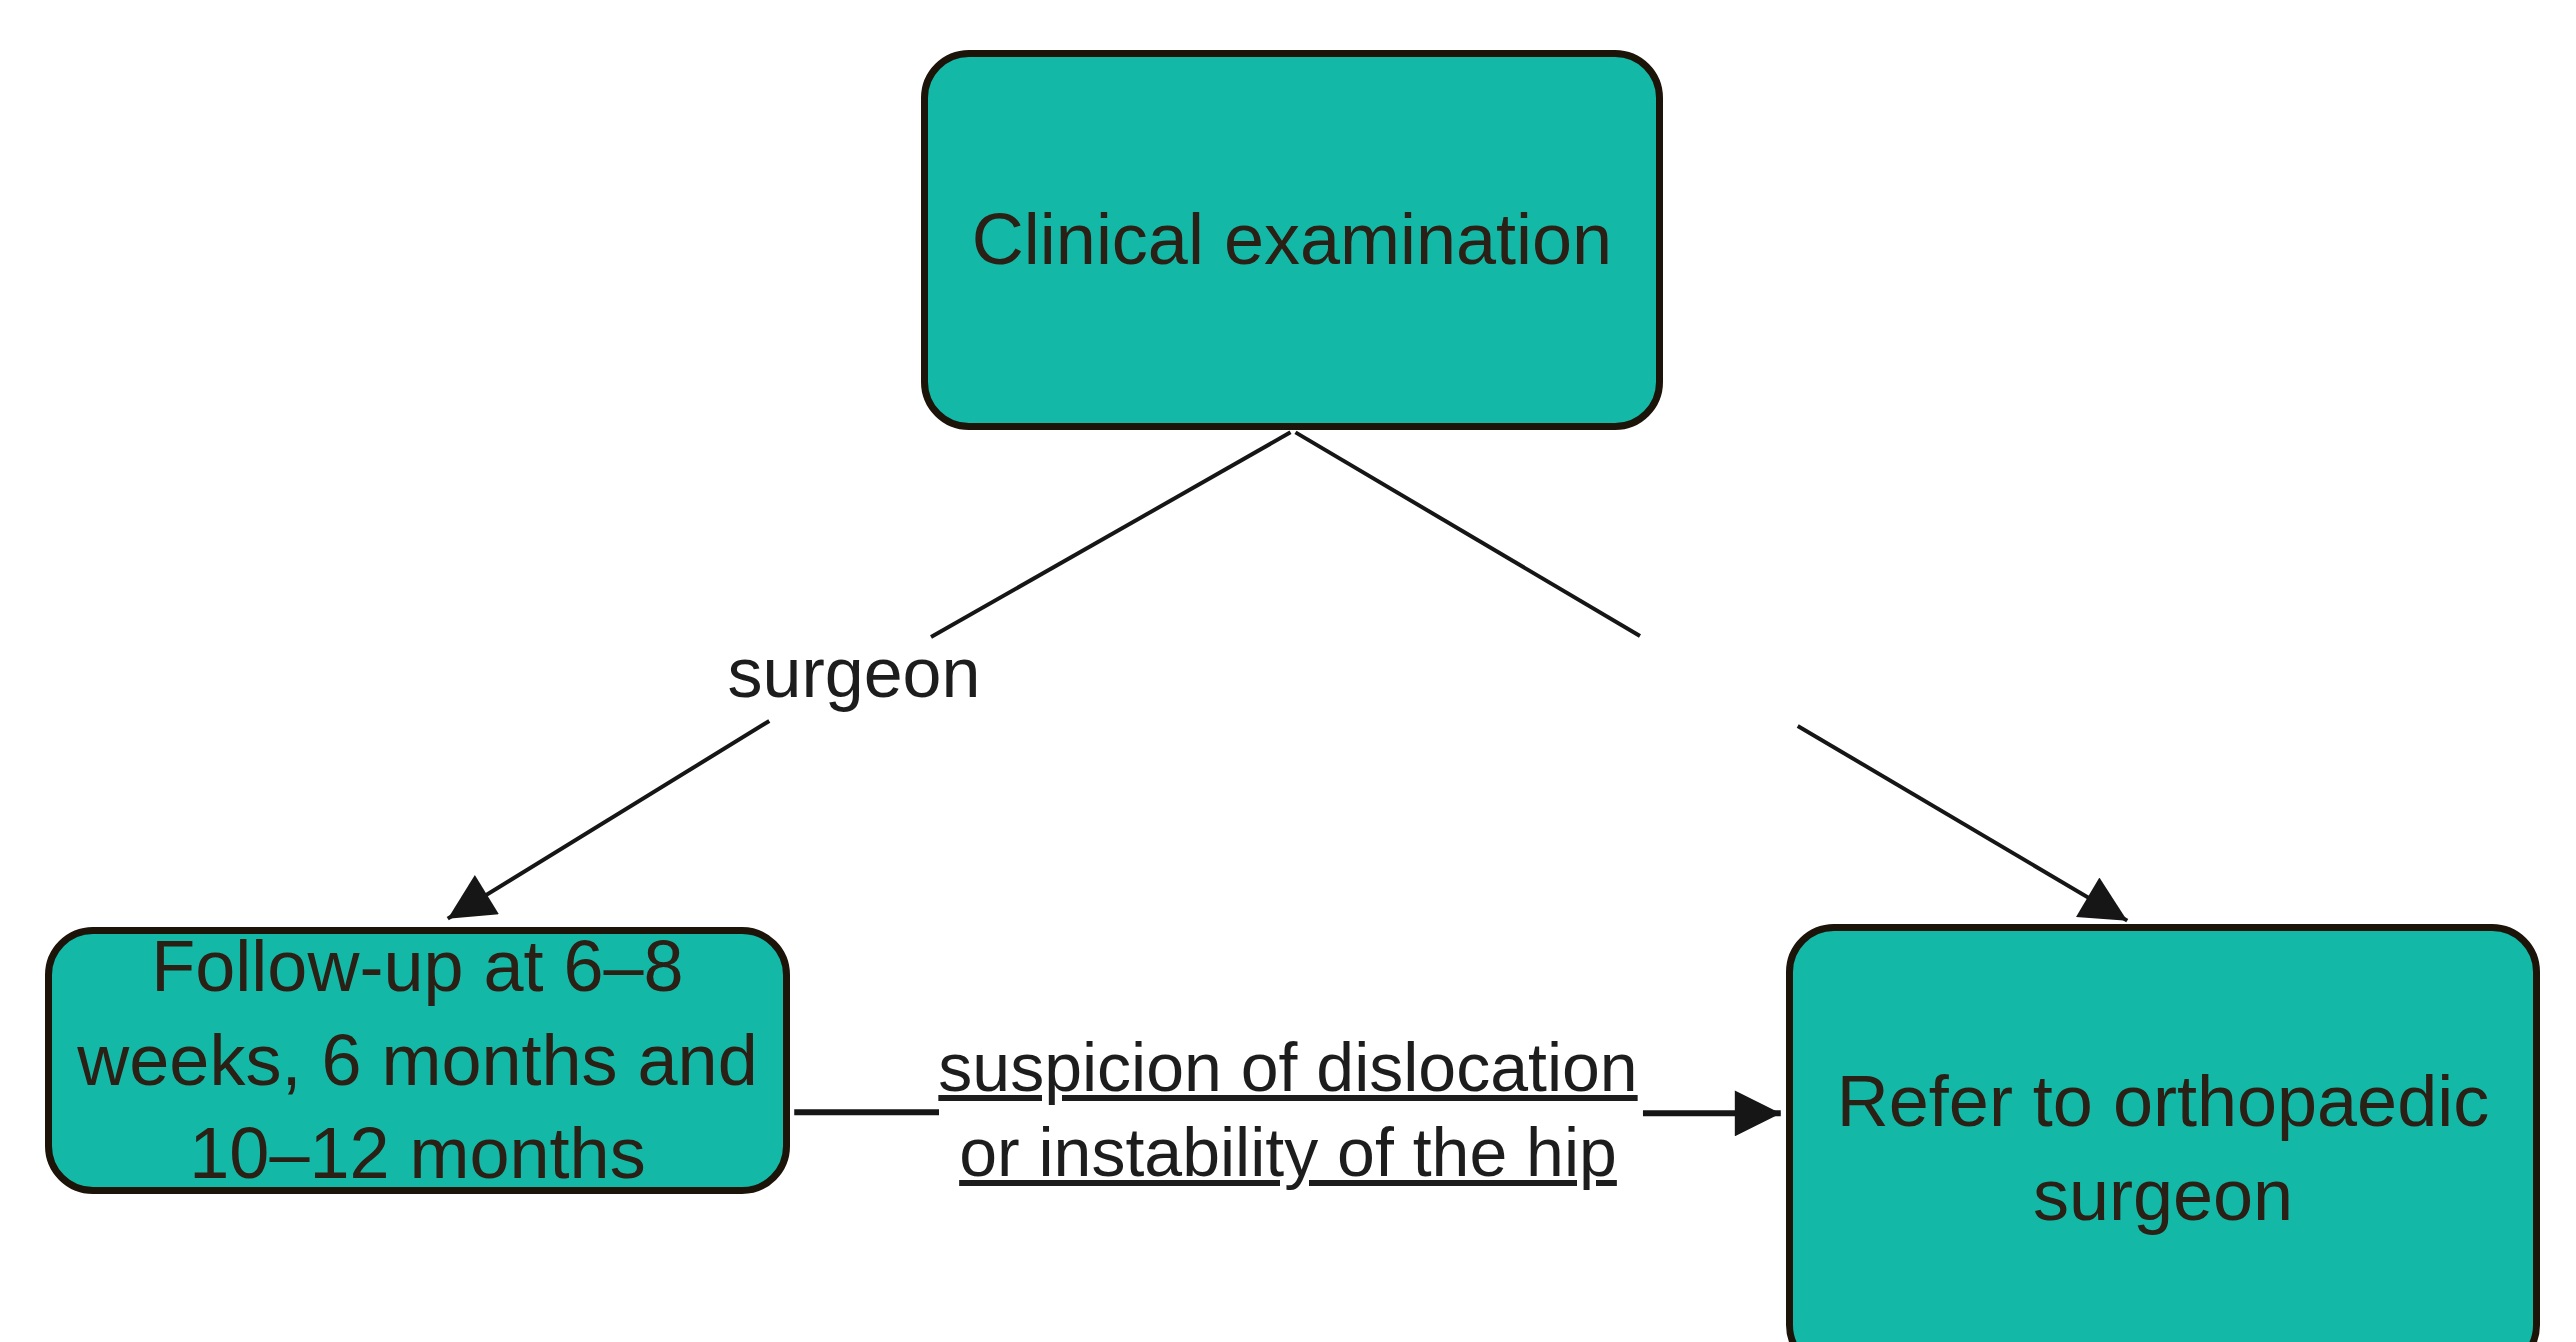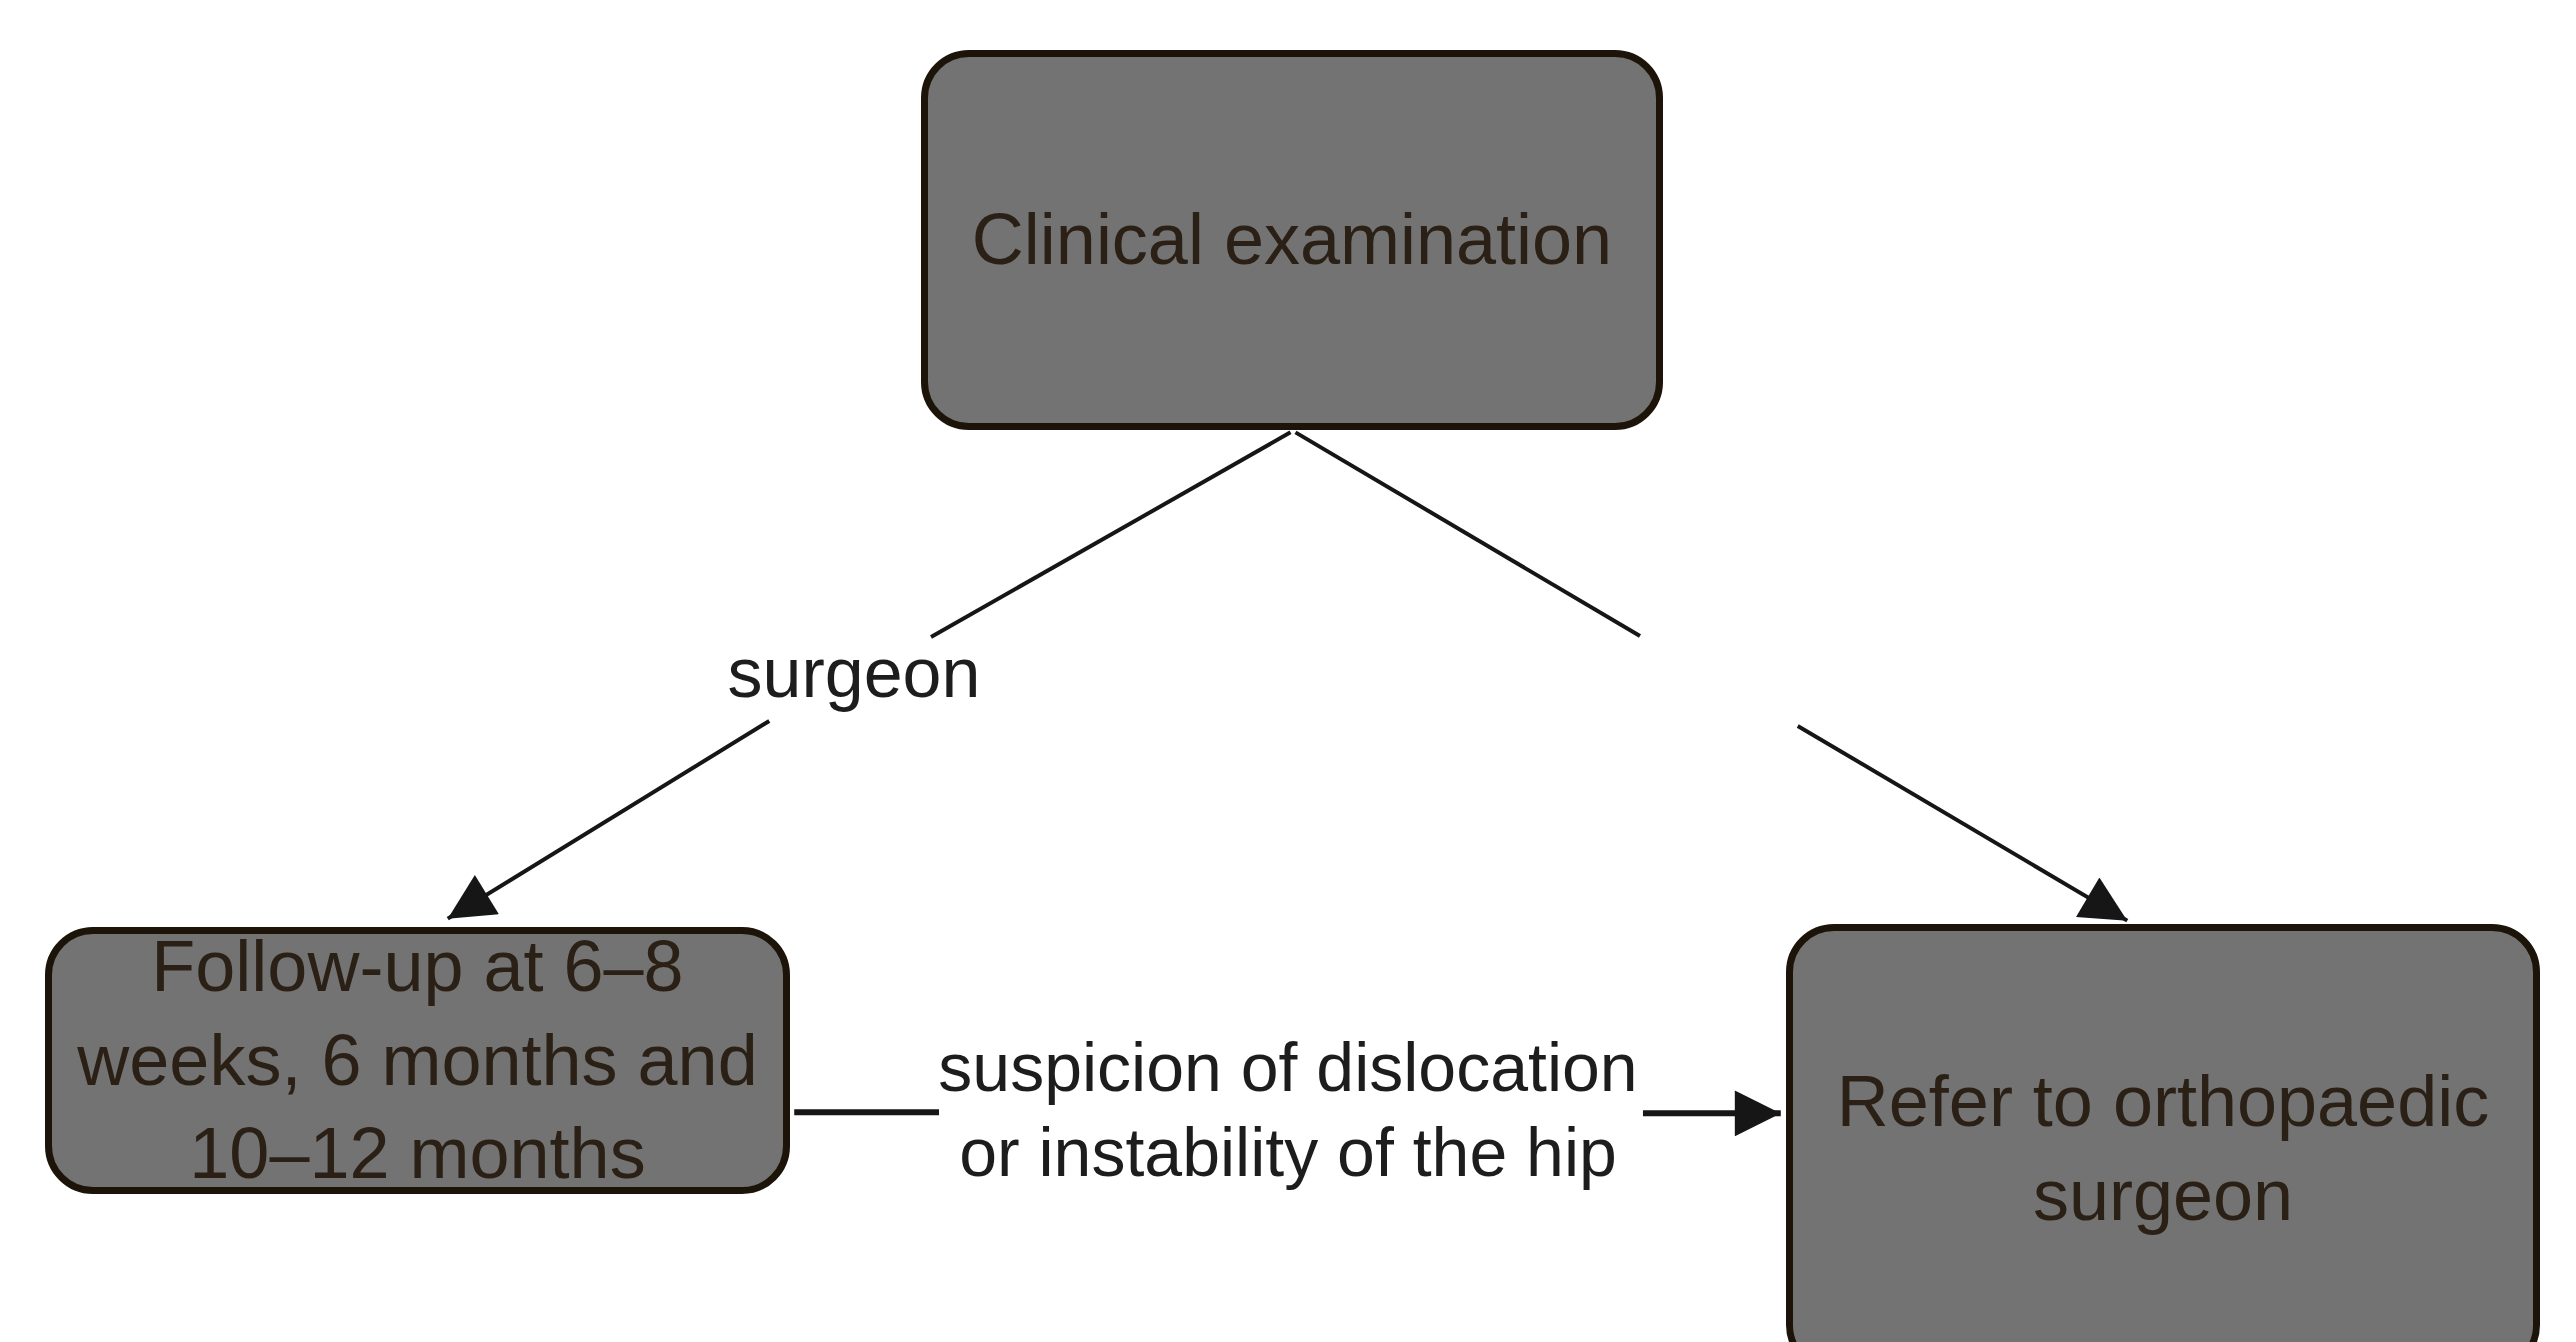--- a/index.html
+++ b/index.html
@@ -18,21 +18,21 @@
   .edges-svg {
     position: absolute;
     left: 0;
     top: 0;
     width: 2576px;
     height: 1342px;
   }
   .node {
     position: absolute;
     box-sizing: border-box;
-    background: #737373;
+    background: #14b8a6;
     border: 7px solid #1c1309;
     border-radius: 48px;
     display: flex;
     align-items: center;
     justify-content: center;
     text-align: center;
     font-size: 72px;
     line-height: 1.3;
     color: #2b2015;
     padding: 0 10px;
@@ -72,20 +72,21 @@
     top: 629px;
   }
   .edge-label-suspicion {
     left: 1288px;
     top: 1025px;
     width: 709px;
     font-size: 68px;
     line-height: 1.25;
     text-align: center;
     white-space: normal;
+    text-decoration: underline;
   }
 </style>
 </head>
 <body>
 
 <div class="canvas">
 
   <svg class="edges-svg" viewBox="0 0 2579 1344" xmlns="http://www.w3.org/2000/svg">
     <defs>
       <marker id="arrowhead" viewBox="0 0 10 10" refX="10" refY="5" markerUnits="userSpaceOnUse" markerWidth="52" markerHeight="46" orient="auto">

